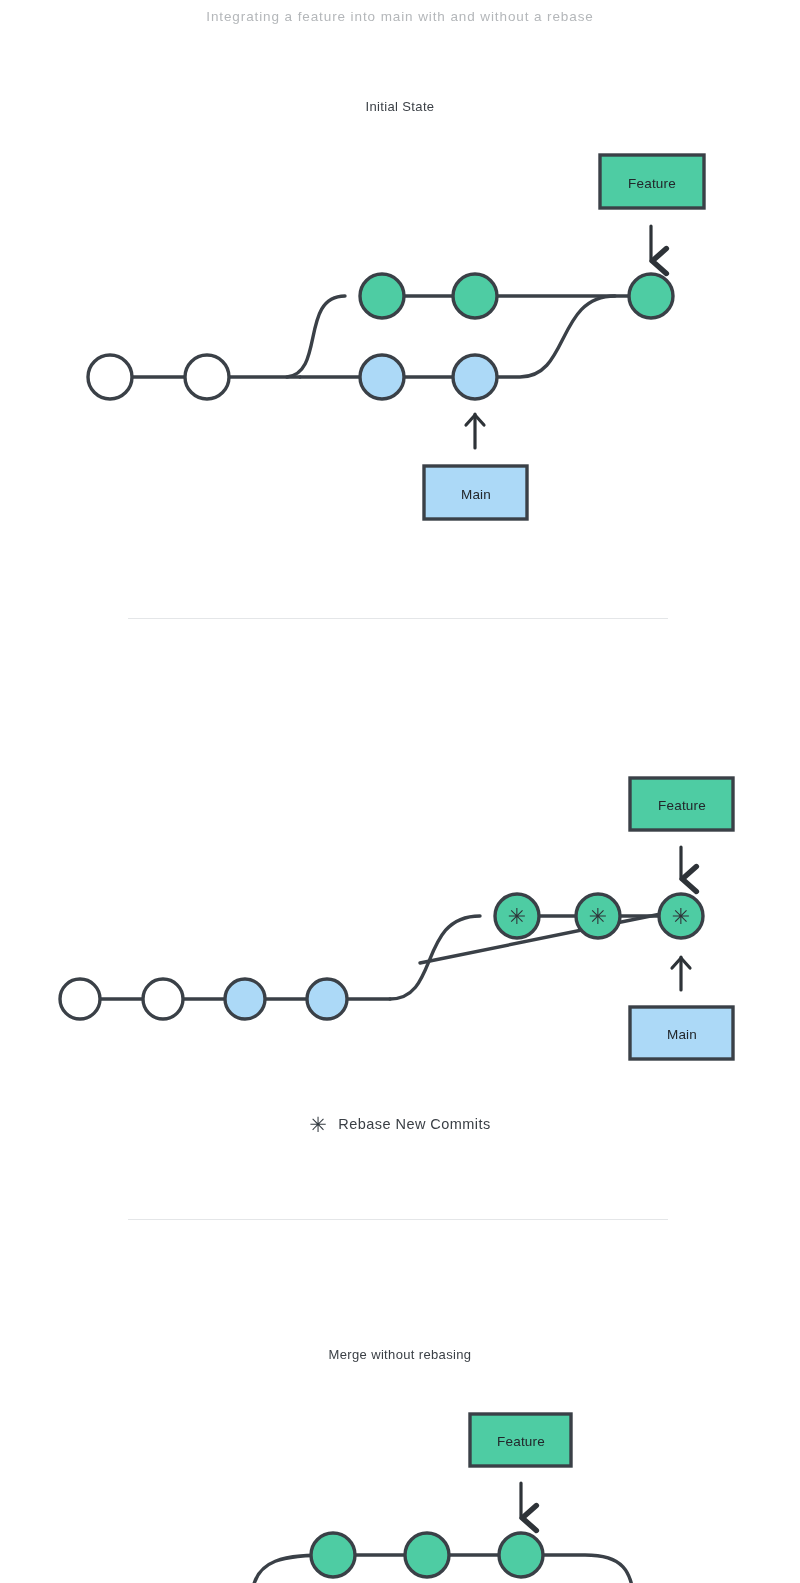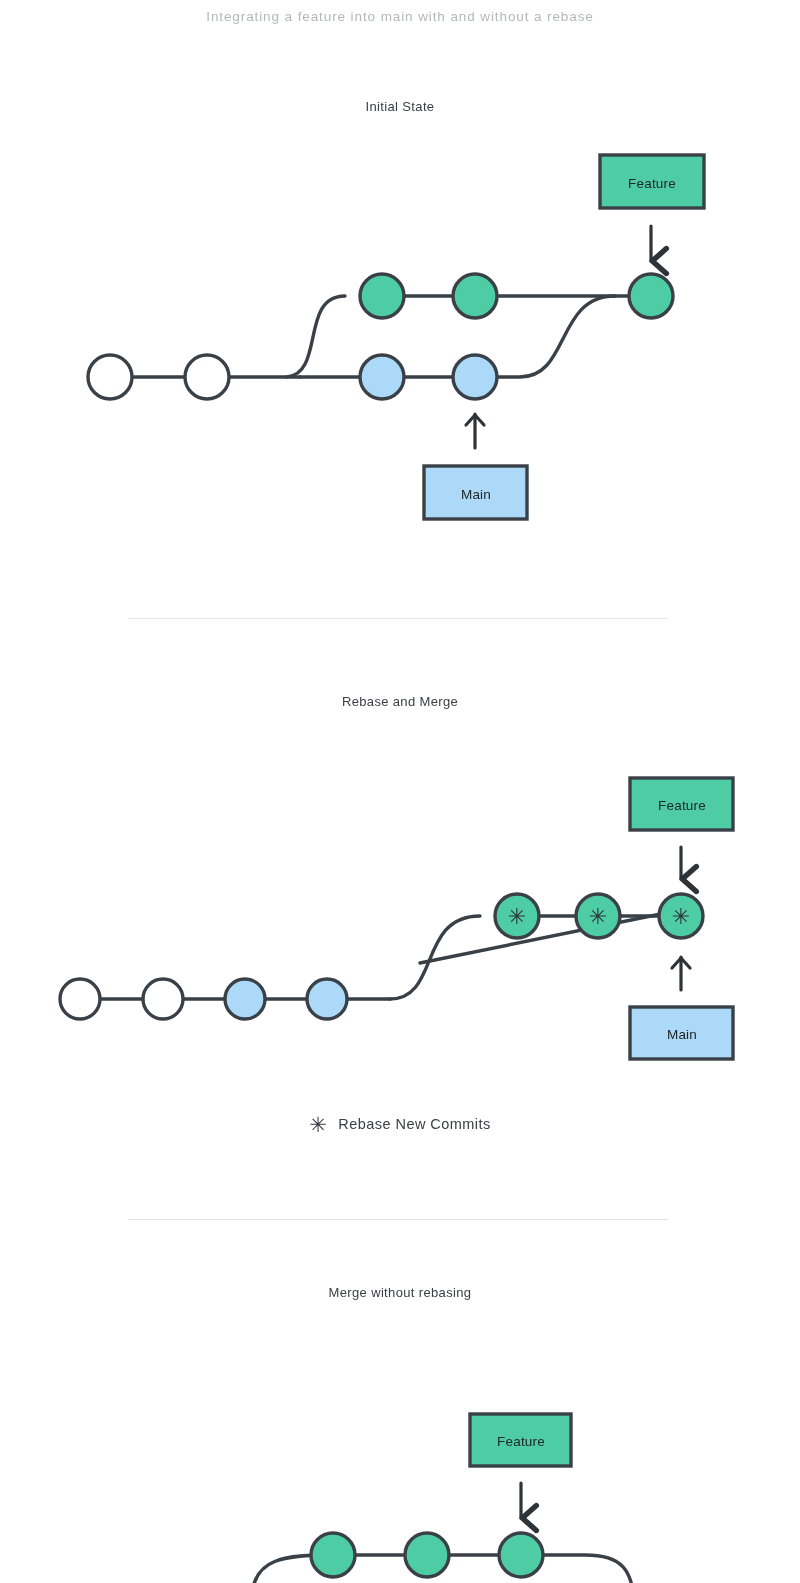--- a/index.html
+++ b/index.html
@@ -86,22 +86,21 @@
   }
 </style>
 </head>
 <body>
 
 <div class="page">
 
   <div class="subtitle">Integrating a feature into main with and without a rebase</div>
 
   <div class="section-title" style="top:86px;">Initial State</div>
-  <div class="section-title" style="top:681px;">Rebase and Merge</div>
-  <div class="section-title" style="top:1272px;">Merge without rebasing</div>
+  <div class="section-title" style="top:1334px;">Merge without rebasing</div>
 
   <div class="divider" style="top:605px;"></div>
   <div class="divider" style="top:1206px;"></div>
 
   <div class="legend" style="top:1100px;">
     <span class="legend-glyph">✳</span>
     <span>Rebase New Commits</span>
   </div>
 
   <svg class="canvas" viewBox="0 0 800 1583">

